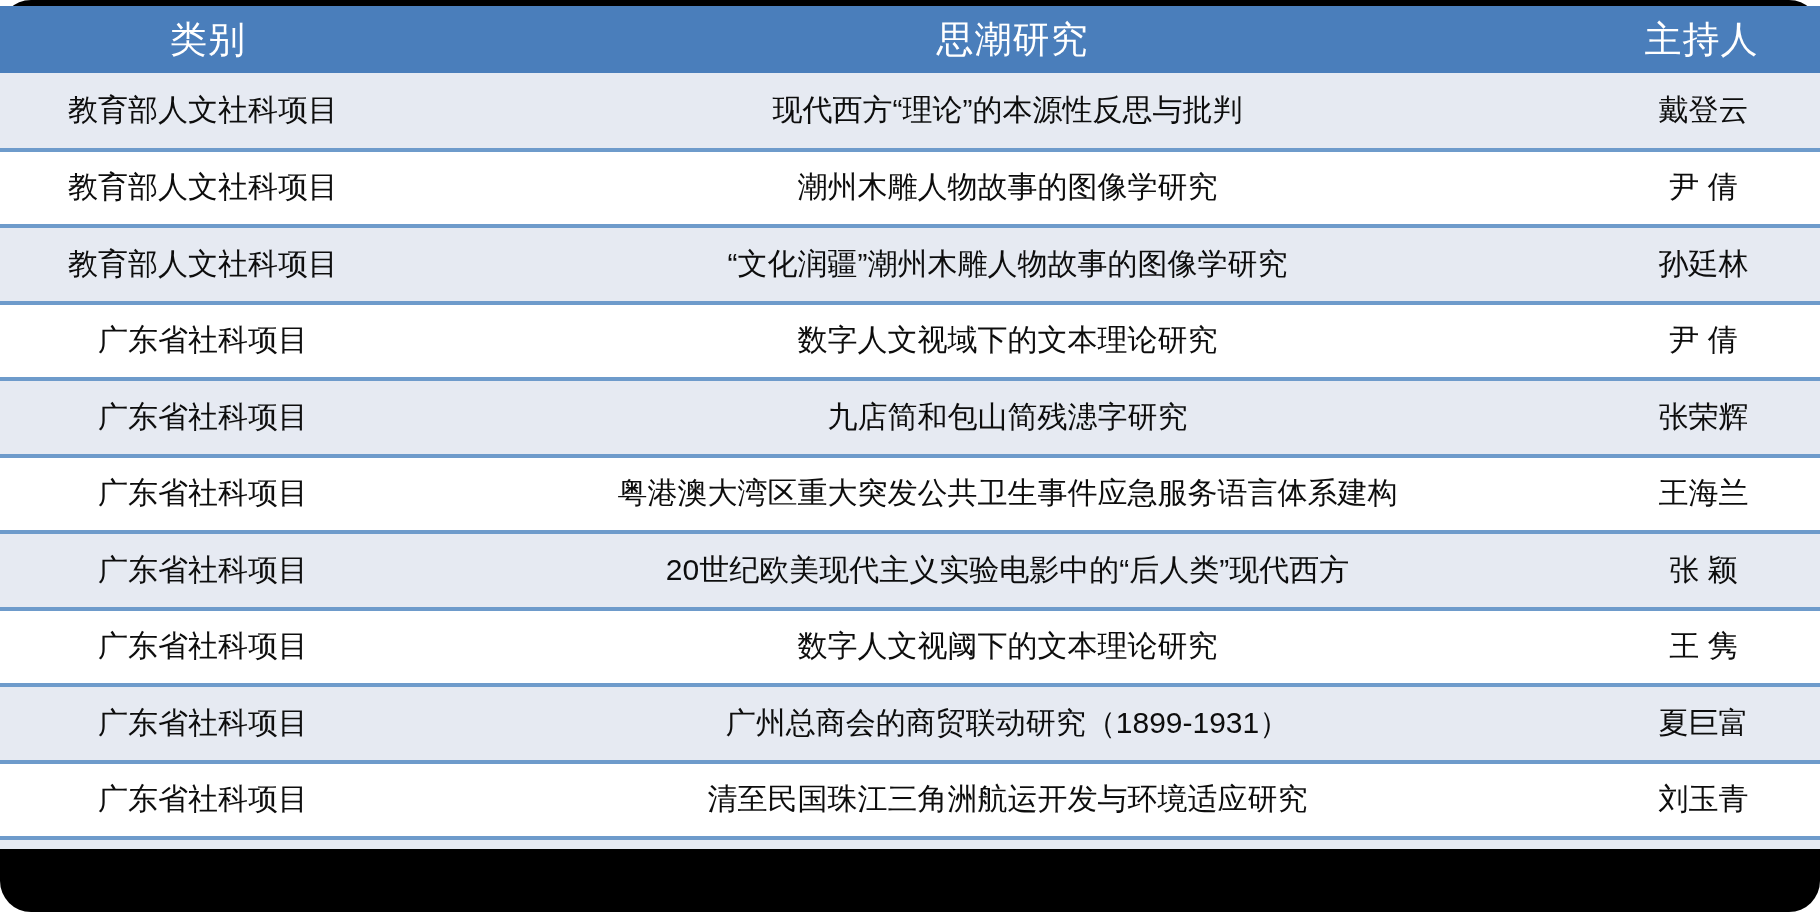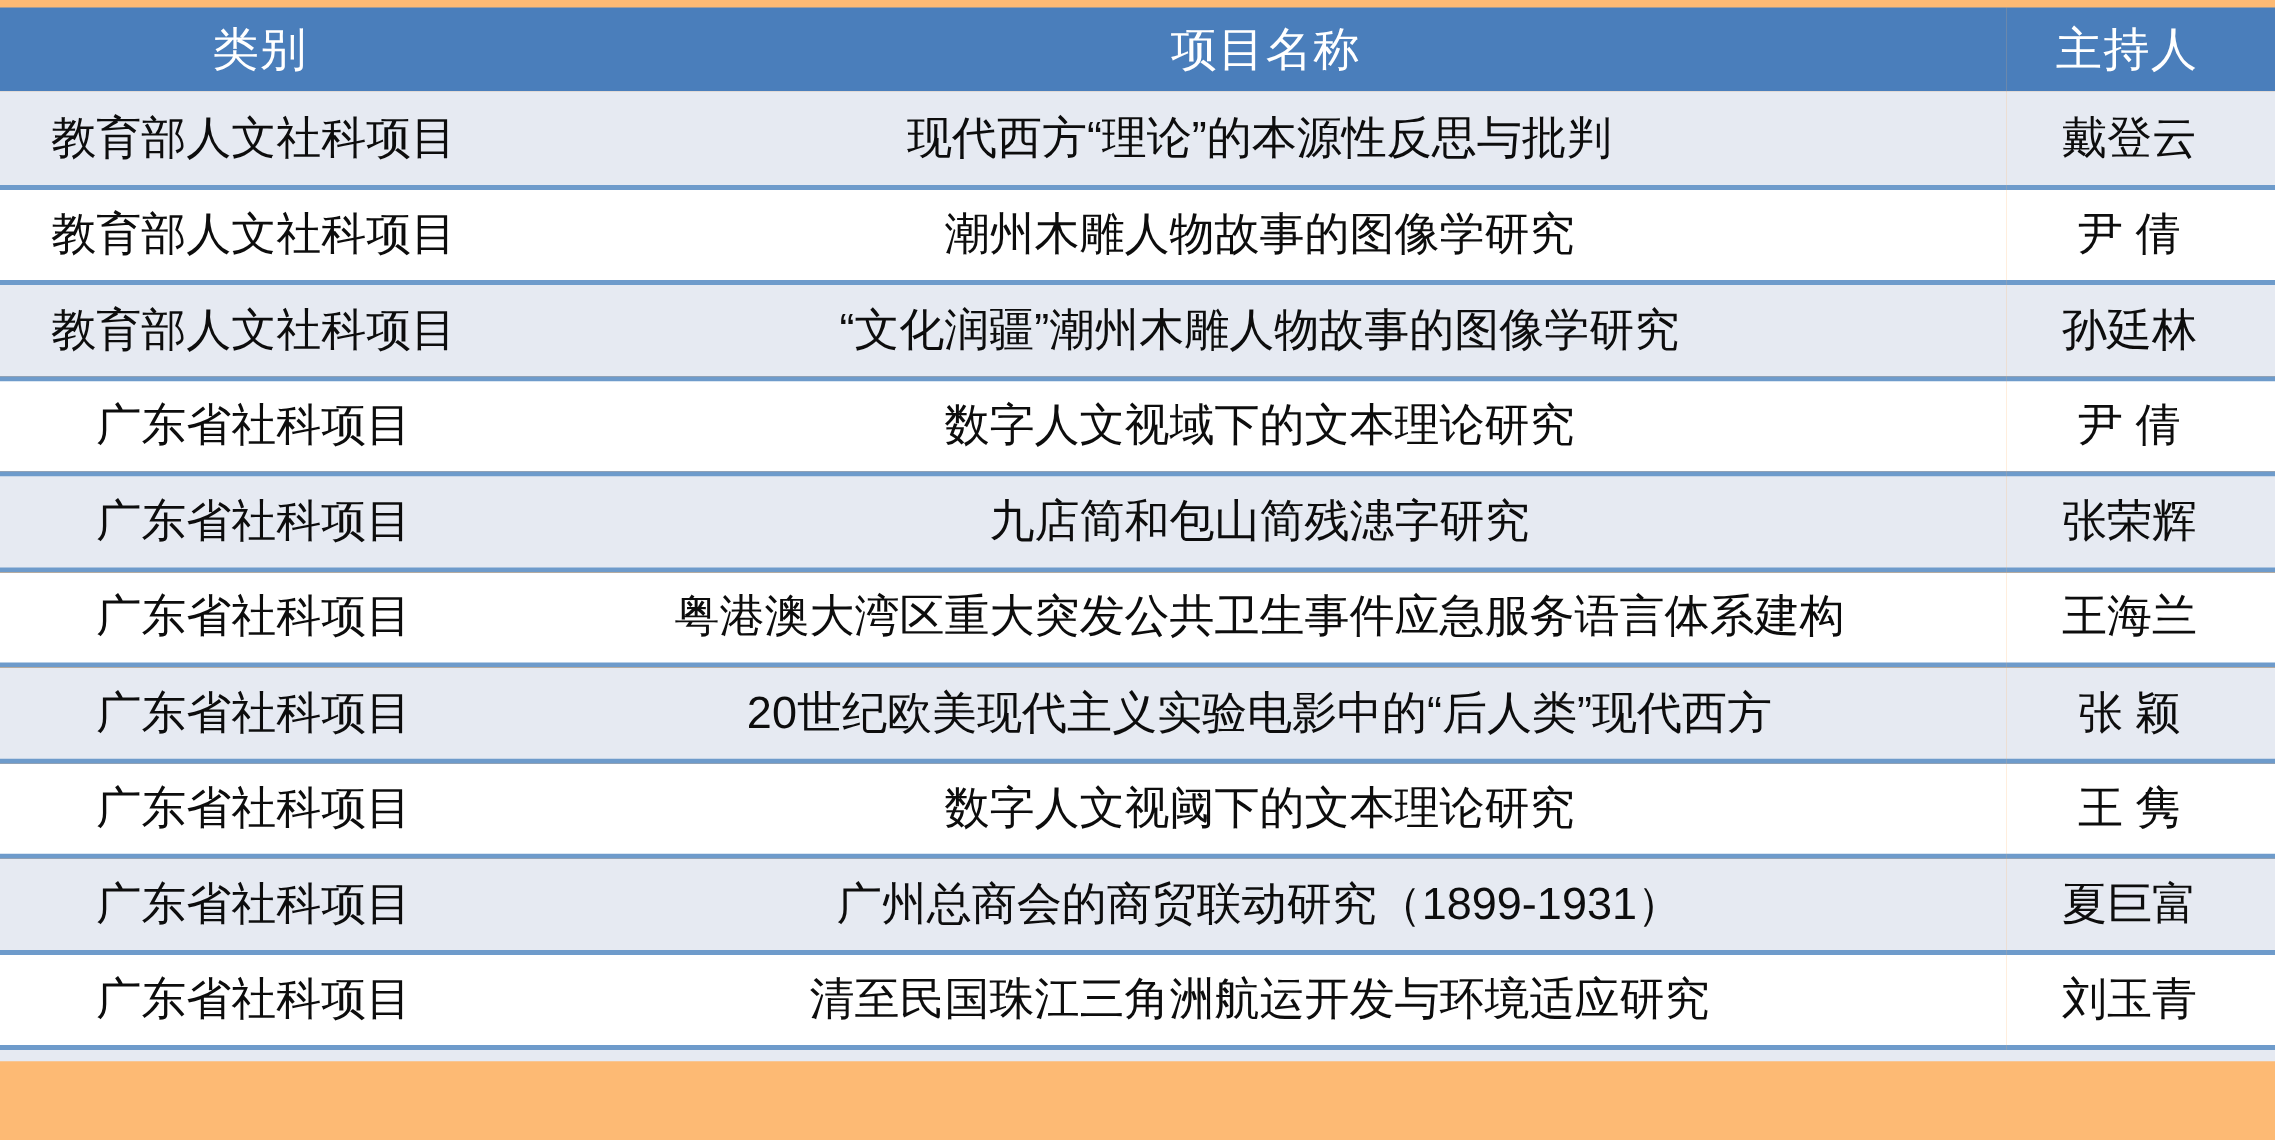--- a/index.html
+++ b/index.html
@@ -13,21 +13,22 @@
     height: 912px;
     overflow: hidden;
     font-family: "Liberation Sans", "DejaVu Sans", sans-serif;
   }
 
   #table-root {
     width: 1820px;
     height: 912px;
     box-sizing: border-box;
     padding-top: 6px;
-    background: #fdba74;
+    background: #000000;
+    border-radius: 31px;
   }
 
   table.project-table {
     width: 1820px;
     border-collapse: collapse;
     table-layout: fixed;
   }
 
   
   col.col-category { width: 420px; }
@@ -58,21 +59,21 @@
     height: 76.5px;
     border-bottom: 4px solid #6E9BCB;
   }
   tbody tr.row-shade { background: #E6EAF2; }
   tbody tr.row-plain { background: #FFFFFF; }
 
   tbody td {
     padding: 0;
     vertical-align: middle;
     color: #0d0d0d;
-    font-size: 36px;
+    font-size: 30px;
     font-weight: 400;
     font-family: "Liberation Sans", "DejaVu Sans", sans-serif;
     white-space: nowrap;
     overflow: hidden;
   }
   td.cell-category {
     text-align: center;
     padding-right: 14px;
   }
   td.cell-title {
@@ -100,21 +101,21 @@
 <div id="table-root">
   <table class="project-table">
     <colgroup>
       <col class="col-category">
       <col class="col-title">
       <col class="col-leader">
     </colgroup>
     <thead>
       <tr class="header-row">
         <th class="th-category">类别</th>
-        <th class="th-title">项目名称</th>
+        <th class="th-title">思潮研究</th>
         <th class="th-leader">主持人</th>
       </tr>
     </thead>
     <tbody id="table-body">
         <tr class="data-row row-shade">
           <td class="cell-category">教育部人文社科项目</td>
           <td class="cell-title">现代西方“理论”的本源性反思与批判</td>
           <td class="cell-leader">戴登云</td>
         </tr>
         <tr class="data-row row-plain">

